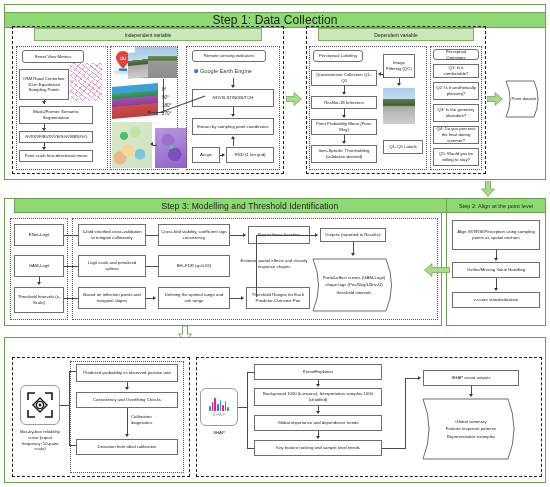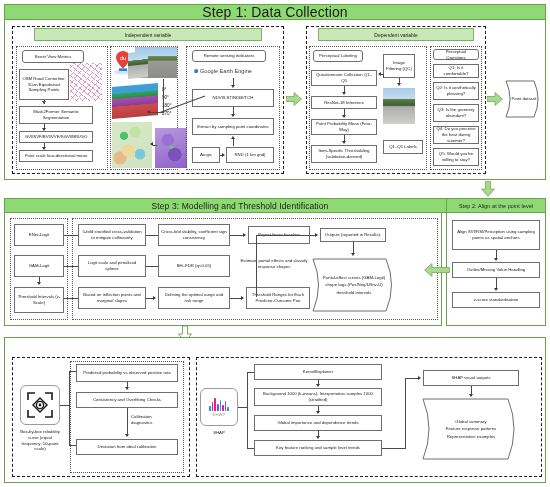--- a/index.html
+++ b/index.html
@@ -176,21 +176,21 @@
   .shap-bars i { display: block; width: 1.6px; border-radius: .6px; }
   .shap-word { font-size: 4.4px; color: #9b9b9b; letter-spacing: .4px; margin-top: 1px; }
 </style>
 </head>
 <body>
 
 <div id="page">
 
   <div class="sect" style="left:4px; top:4px; width:542px; height:176px;"></div>
 
-  <div class="step-band" style="left:4px; top:4px; width:542px; height:16px; font-size:14px;">Step 1: Data Collection</div>
+  <div class="step-band" style="left:4px; top:12px; width:542px; height:16px; font-size:12px;">Step 1: Data Collection</div>
 
   <div class="dash-group" style="left:12px; top:26px; width:272px; height:148px;"></div>
   <div class="sub-band" style="left:34px; top:28px; width:228px; height:13px;">Independent variable</div>
 
   <div class="dot-group" style="left:16px; top:46px; width:92px; height:124px;"></div>
   <div class="box rounded" style="left:22px; top:50px; width:62px; height:13px;">Street View Metrics</div>
 
   <div class="box" style="left:19px; top:69px; width:50px; height:31px;">OSM Road Centerline; 50-m Equidistant Sampling Points</div>
   <div class="arw down" style="left:41.5px; top:101px;"></div>
   <div class="ln v" style="left:44px; top:100px; height:4px;"></div>
@@ -320,21 +320,21 @@
     <div class="datashape-txt" style="padding:0 6px; line-height:1.5;">Point dataset</div>
   </div>
 
   <div class="greenarrow" style="left:481px; top:181px;">
     <svg width="14" height="16" viewBox="0 0 14 16">
       <path d="M4.5 0 H9.5 V8 H13.5 L7 15.5 L0.5 8 H4.5 Z" fill="#a9d98b" stroke="#6aa14f" stroke-width="0.7"></path>
     </svg>
   </div>
 
   <div class="sect" style="left:4px; top:198px; width:438px; height:128px;"></div>
-  <div class="step-band" style="left:4px; top:198px; width:472px; height:15px;">Step 3: Modelling and Threshold Identification</div>
+  <div class="step-band" style="left:14px; top:198px; width:472px; height:15px;">Step 3: Modelling and Threshold Identification</div>
 
   <div class="dot-group" style="left:10px; top:218px; width:58px; height:102px;"></div>
   <div class="dot-group" style="left:72px; top:218px; width:366px; height:102px;"></div>
 
   <div class="box" style="left:14px; top:224px; width:50px; height:22px;">ENet-Logit</div>
   <div class="box" style="left:14px; top:255px; width:50px; height:22px;">GAM-Logit</div>
   <div class="box" style="left:14px; top:287px; width:50px; height:26px;">Threshold Intervals (z-Scale)</div>
   <div class="ln v" style="left:39px; top:277px; height:6px;"></div>
   <div class="arw down" style="left:36.5px; top:282px;"></div>
 

